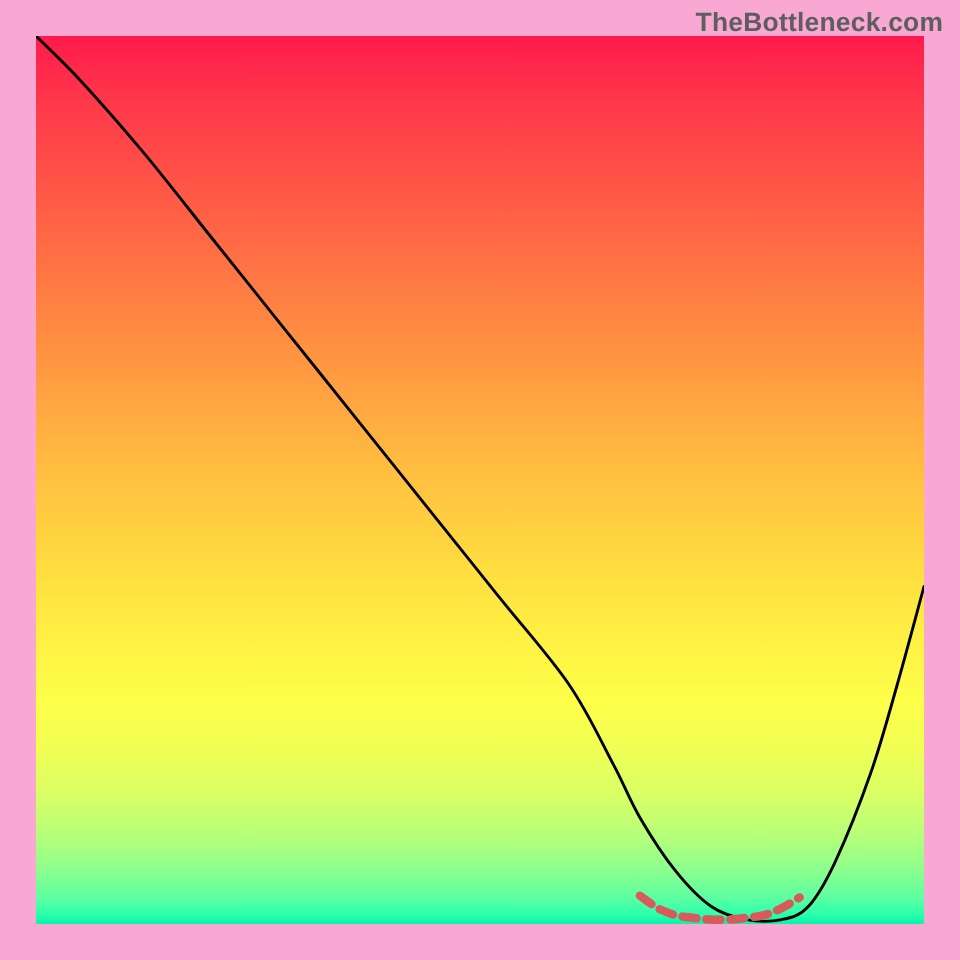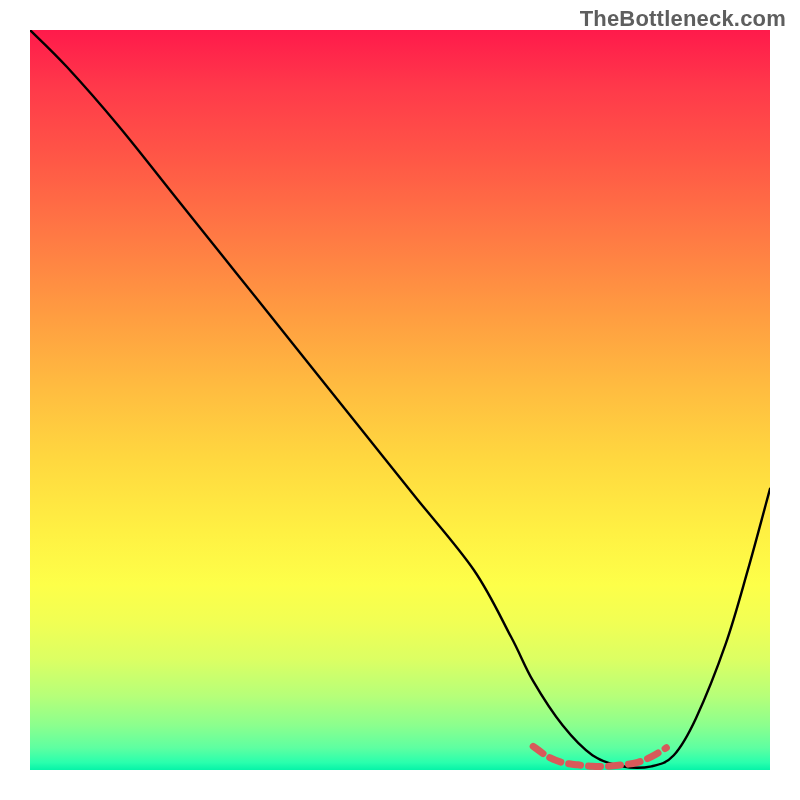--- a/index.html
+++ b/index.html
@@ -1,21 +1,21 @@
 <!DOCTYPE html>
 <html><head>
 <meta charset="utf-8">
 <style>
   * { margin: 0; padding: 0; box-sizing: border-box; }
   html, body { width: 800px; height: 800px; background: #000; overflow: hidden; }
   .stage {
     position: relative;
     width: 800px;
     height: 800px;
-    background: #ffffff;
+    background: #f9a8d4;
   }
   .watermark {
     position: absolute;
     top: 6px;
     right: 14px;
     font-family: Arial, Helvetica, sans-serif;
     font-size: 22px;
     font-weight: 600;
     color: #5e5e5e;
     letter-spacing: 0.2px;

